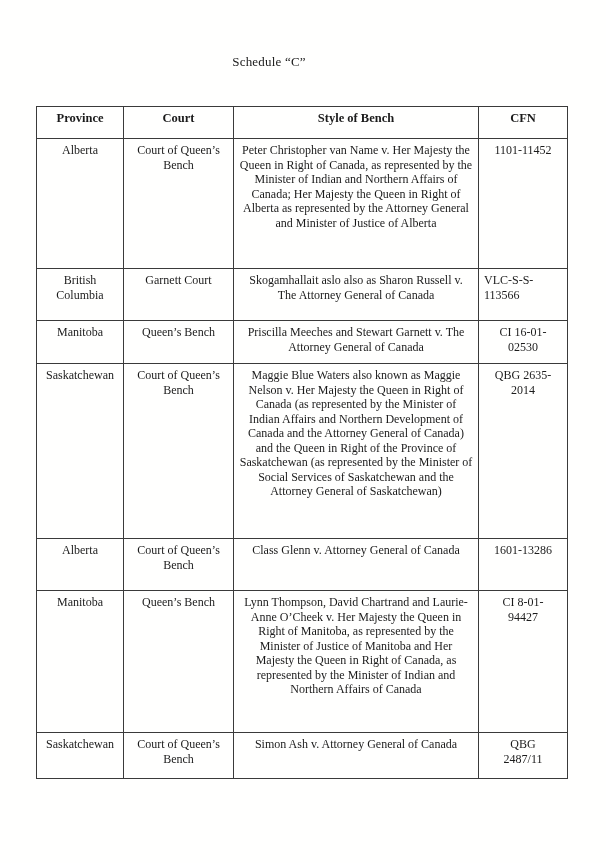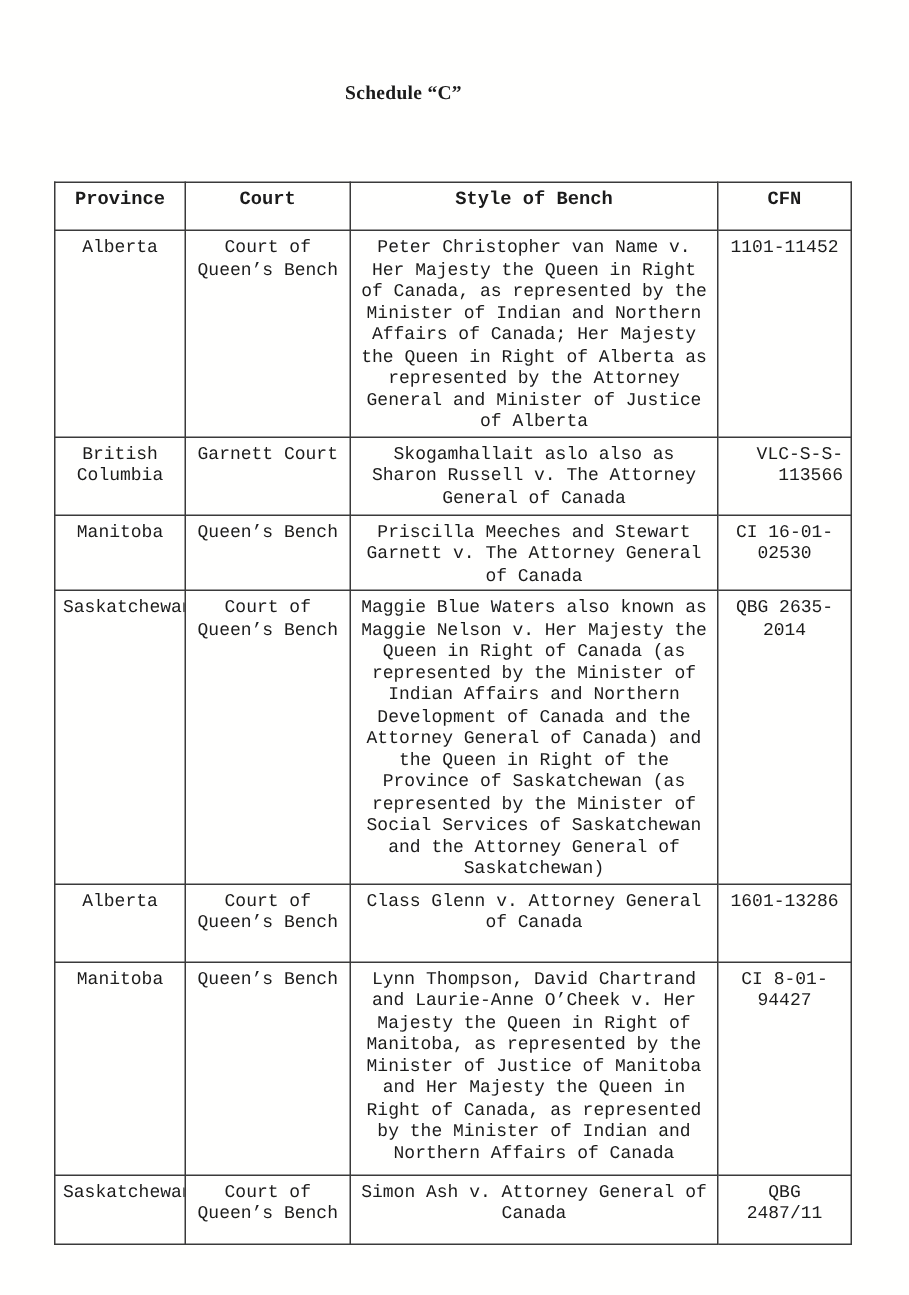--- a/index.html
+++ b/index.html
@@ -11,35 +11,34 @@
     font-family: "Liberation Serif", "DejaVu Serif", serif;
     color: #1b1b1b;
     overflow: hidden;
   }
   .title-block {
     position: absolute;
     top: 54px;
     left: 0;
     width: 538px;
     text-align: center;
-    font-weight: bold;
+    font-weight: normal;
     font-size: 13px;
     line-height: 16px;
     letter-spacing: 0.2px;
   }
   .actions-table {
     position: absolute;
-    top: 121px;
+    top: 106px;
     left: 36px;
     width: 531px;
     border-collapse: collapse;
     table-layout: fixed;
     font-size: 12px;
     line-height: 14.5px;
-    font-family: Liberation Mono, monospace;
   }
   .actions-table col.c-province { width: 87px; }
   .actions-table col.c-court    { width: 110px; }
   .actions-table col.c-style    { width: 245px; }
   .actions-table col.c-cfn      { width: 89px; }
   .actions-table th, .actions-table td {
     border: 1px solid #3a3a3a;
     vertical-align: top;
     padding: 4px 5px 2px 5px;
     text-align: center;
@@ -47,21 +46,21 @@
   }
   .actions-table th {
     font-weight: bold;
     font-size: 12.5px;
   }
   .cell-cfn {
     text-align: left;
     white-space: pre-line;
     padding-left: 6px;
   }
-  .cell-cfn.center { text-align: right; padding-left: 5px; }
+  .cell-cfn.center { text-align: left; padding-left: 5px; }
   tr.hdr { height: 32px; }
   tr.r0 { height: 130px; }
   tr.r1 { height: 52px; }
   tr.r2 { height: 43px; }
   tr.r3 { height: 175px; }
   tr.r4 { height: 52px; }
   tr.r5 { height: 142px; }
   tr.r6 { height: 46px; }
 </style>
 </head>

